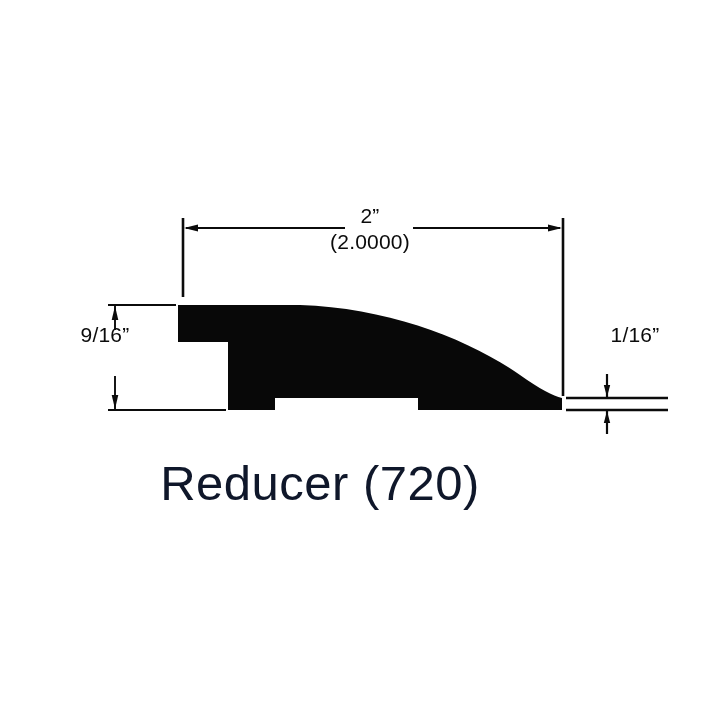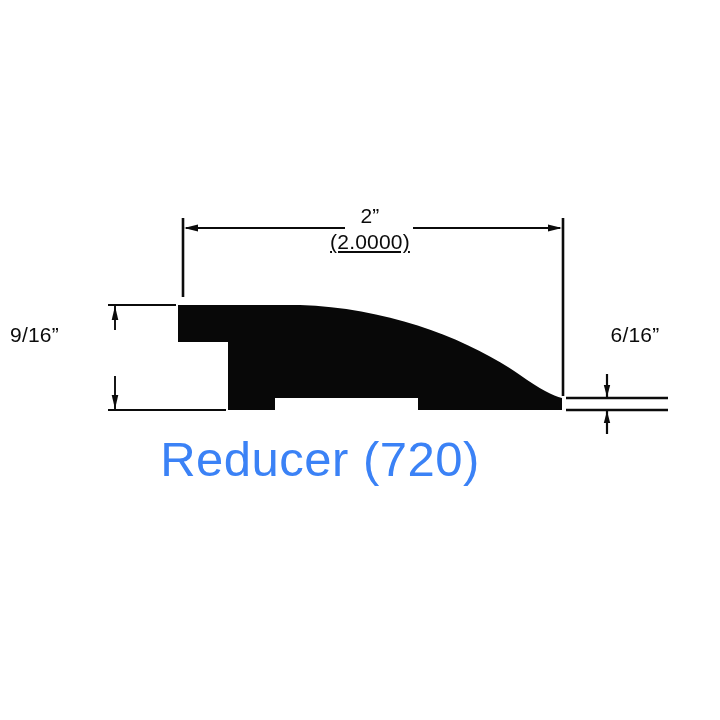--- a/index.html
+++ b/index.html
@@ -39,42 +39,41 @@
   }
   #dim-width-group {
     left: 300px;
     top: 203px;
     width: 140px;
   }
   #dim-height-left-group {
     left: 10px;
     top: 322px;
     width: 190px;
-    text-align: left;
+    text-align: center;
   }
   #dim-height-right-group {
     left: 560px;
     top: 322px;
     width: 150px;
     text-align: center;
   }
   .dim-frac {
     display: block;
   }
   .dim-dec {
     display: block;
-    text-decoration: underline;
   }
   #title-label {
     position: absolute;
     left: 0;
-    top: 431px;
+    top: 455px;
     width: 640px;
     text-align: center;
-    color: #3b82f6;
+    color: #0f172a;
     font-family: "Liberation Sans", sans-serif;
     font-size: 49px;
     font-weight: 400;
     letter-spacing: 0.5px;
     white-space: nowrap;
   }
 </style>
 </head>
 <body>
 
@@ -128,18 +127,18 @@
   <div class="dim-text" id="dim-width-group">
     <span class="dim-frac">2”</span>
     <span class="dim-dec">(2.0000)</span>
   </div>
 
   <div class="dim-text" id="dim-height-left-group">
     <span class="dim-frac">9/16”</span>
   </div>
 
   <div class="dim-text" id="dim-height-right-group">
-    <span class="dim-frac">6/16”</span>
+    <span class="dim-frac">1/16”</span>
   </div>
 
   <div id="title-label">Reducer (720)</div>
 
 </div>
 
 </body></html>

